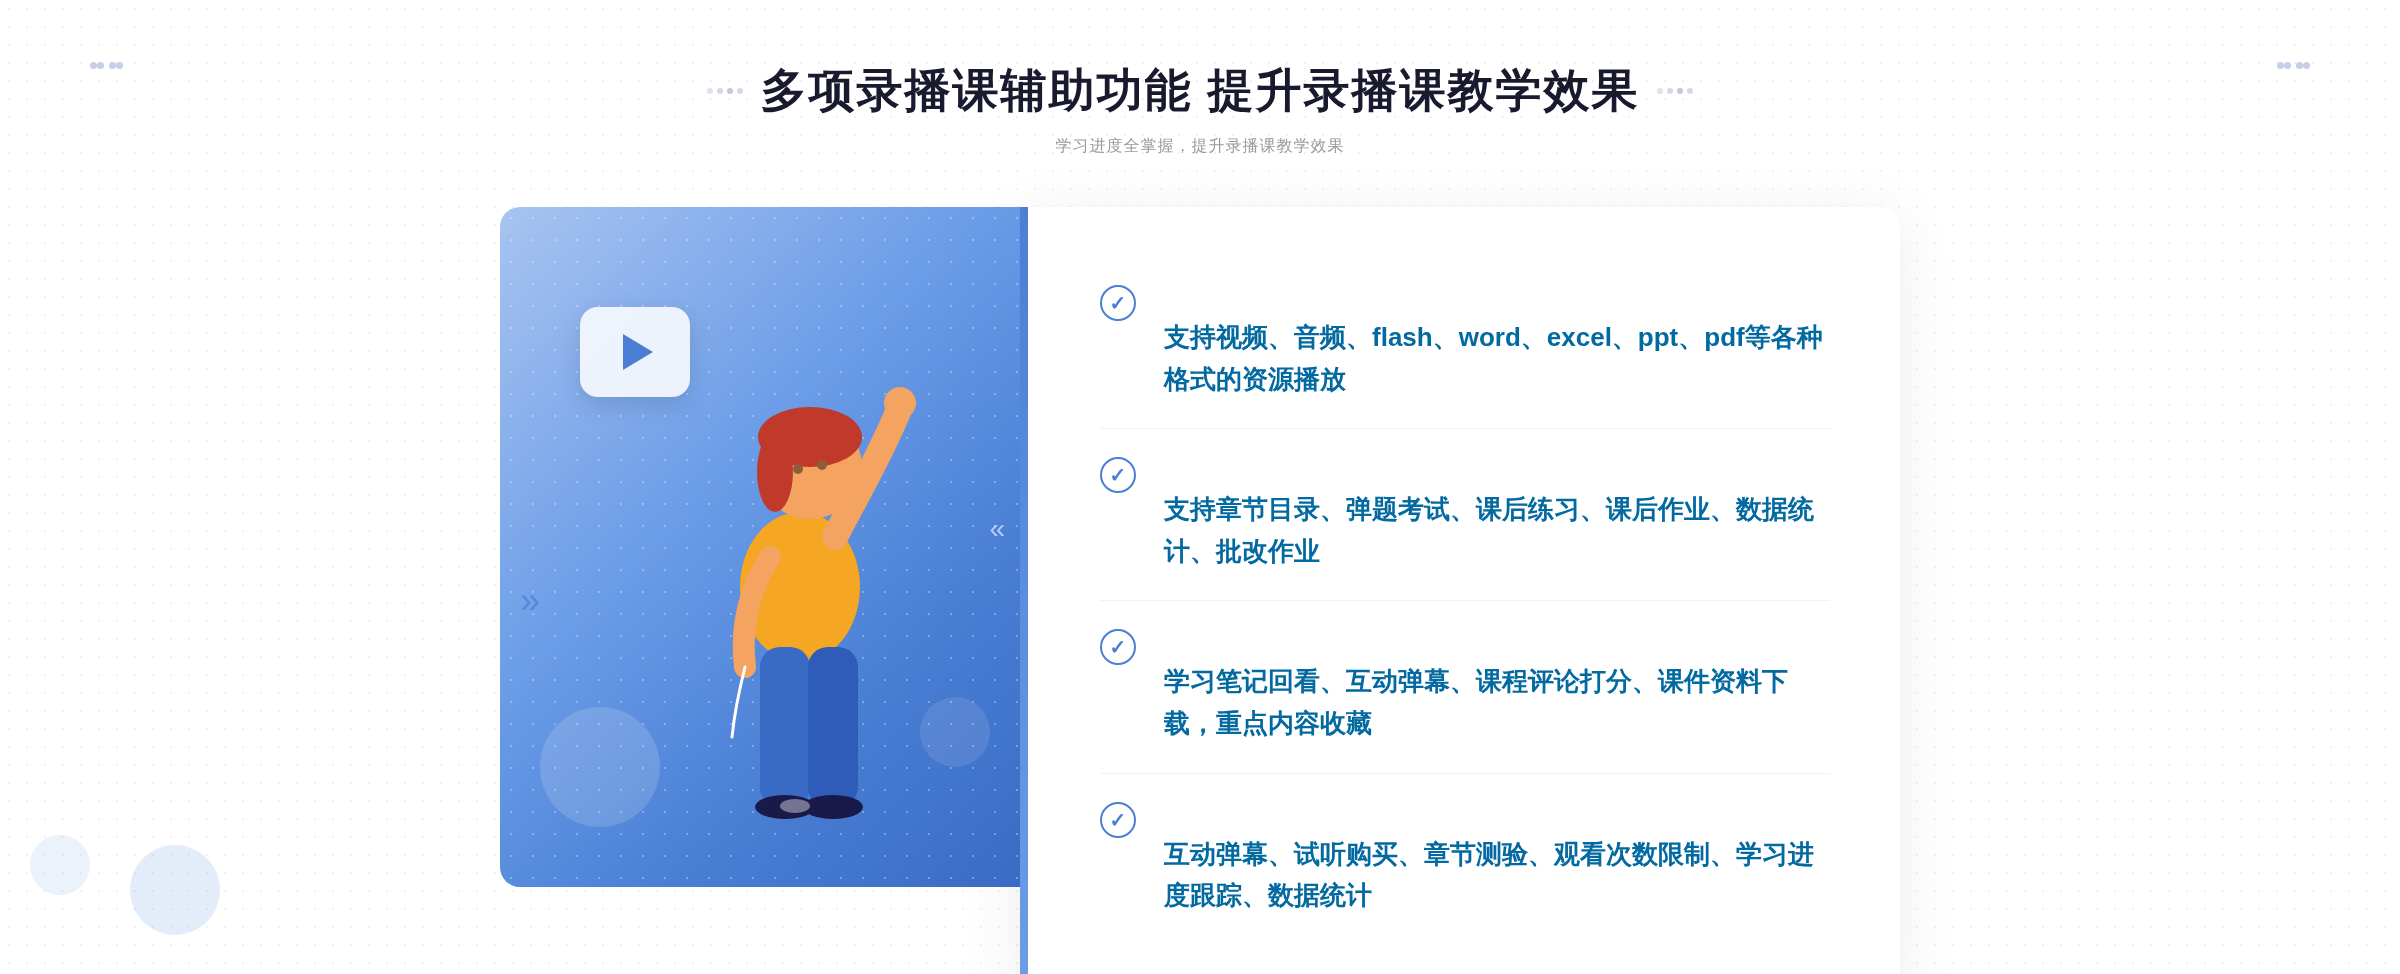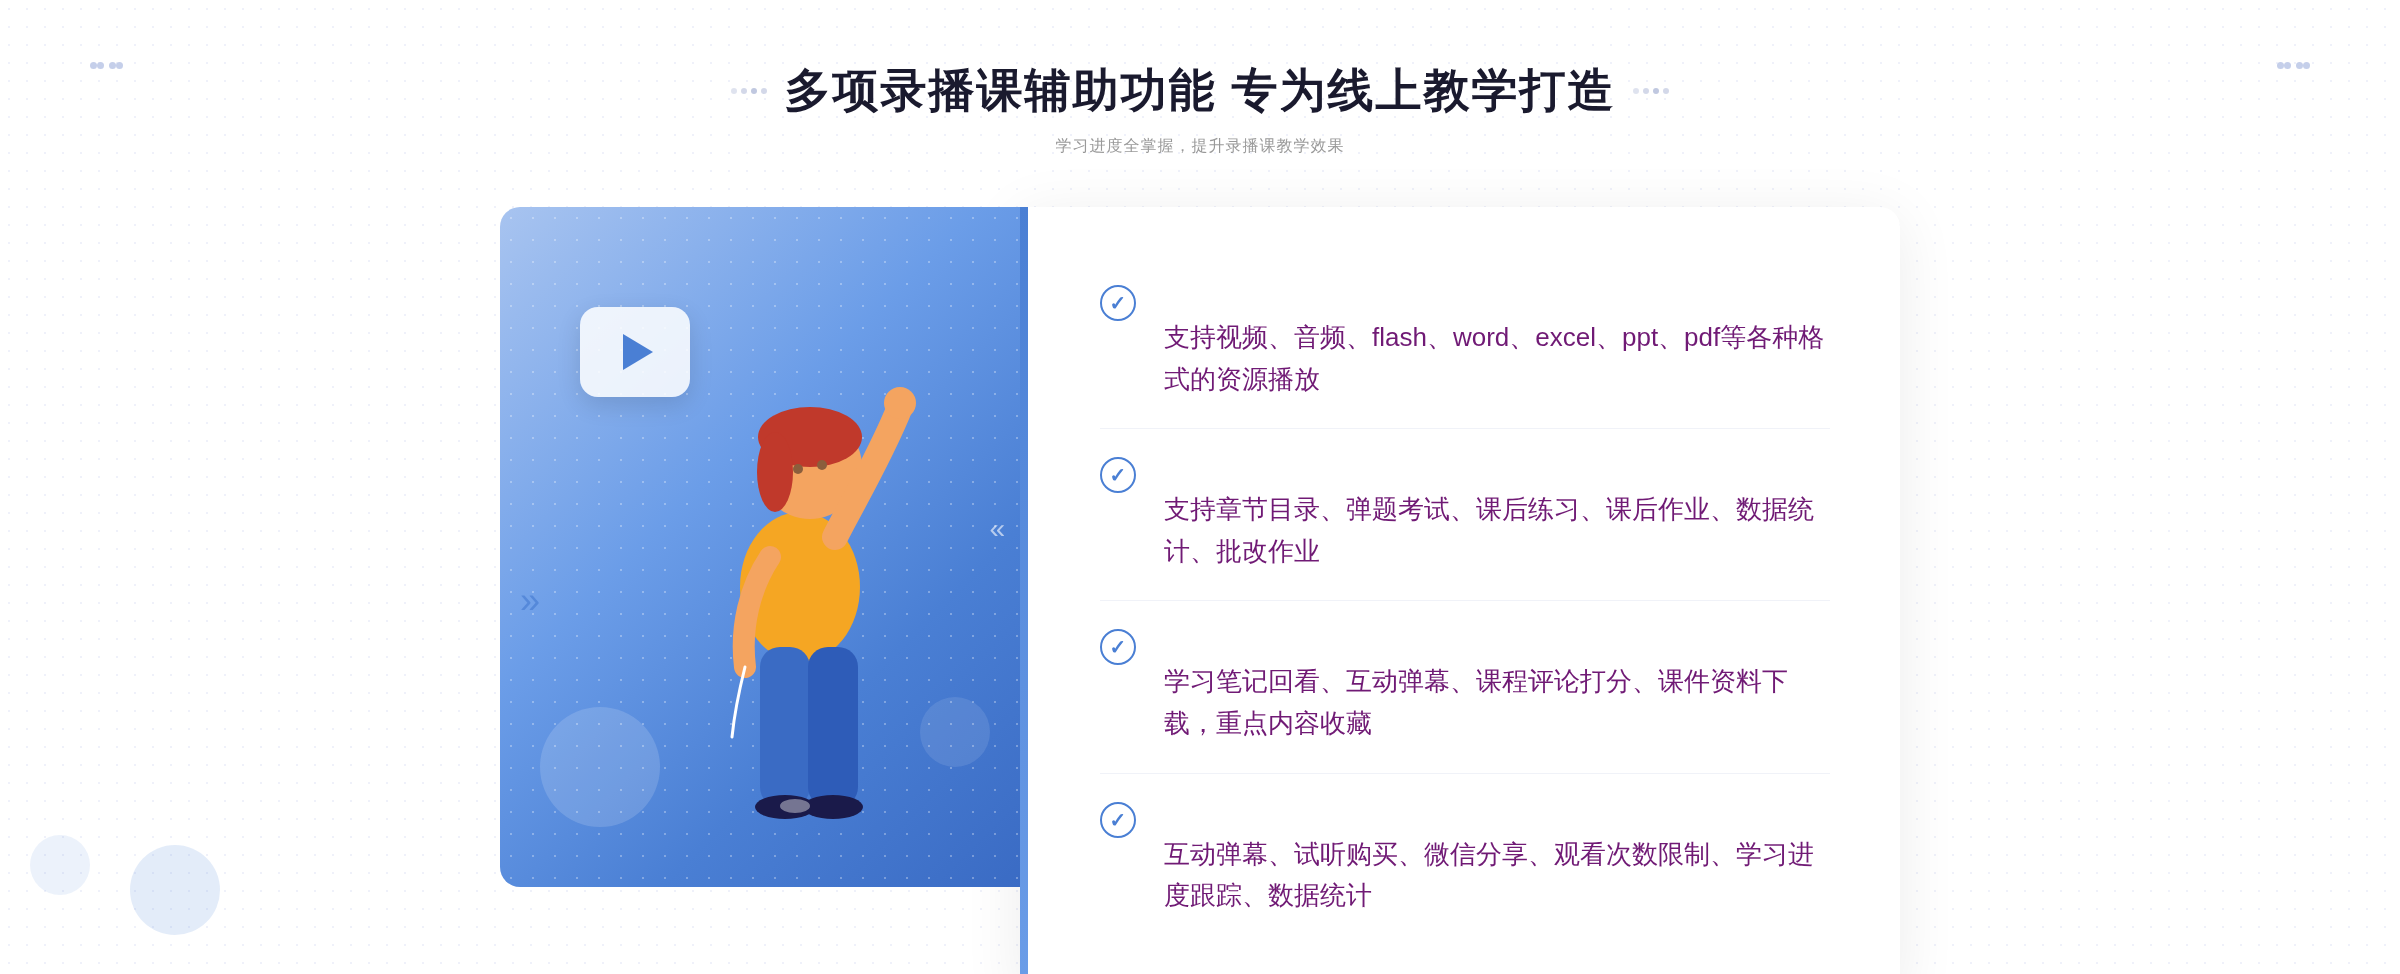--- a/index.html
+++ b/index.html
@@ -232,23 +232,23 @@
 
     .check-mark {
       color: #4a7fd4;
       font-size: 20px;
       font-weight: 700;
       line-height: 1;
     }
 
     .feature-text {
       font-size: 26px;
-      color: #701a75;
+      color: #0369a1;
       line-height: 1.6;
-      font-weight: 400;
+      font-weight: 700;
       margin-top: 32px;
     }
 
     
     .left-deco-chevrons {
       position: absolute;
       left: 20px;
       top: 50%;
       transform: translateY(-50%);
       z-index: 3;
@@ -334,21 +334,21 @@
   </div>
 
   <div class="header-section">
     <div class="header-title-row">
       <div class="header-dots">
         <span></span>
           <span></span>
           <span></span>
           <span></span>
       </div>
-      <h1 class="main-title">多项录播课辅助功能 专为线上教学打造</h1>
+      <h1 class="main-title">多项录播课辅助功能 提升录播课教学效果</h1>
       <div class="header-dots">
         <span></span>
           <span></span>
           <span></span>
           <span></span>
       </div>
     </div>
     <p class="sub-title">学习进度全掌握，提升录播课教学效果</p>
   </div>
 
@@ -422,21 +422,21 @@
         <div class="check-circle">
           <span class="check-mark">✓</span>
         </div>
         <p class="feature-text">学习笔记回看、互动弹幕、课程评论打分、课件资料下载，重点内容收藏</p>
       </div>
 
       <div class="feature-item">
         <div class="check-circle">
           <span class="check-mark">✓</span>
         </div>
-        <p class="feature-text">互动弹幕、试听购买、微信分享、观看次数限制、学习进度跟踪、数据统计</p>
+        <p class="feature-text">互动弹幕、试听购买、章节测验、观看次数限制、学习进度跟踪、数据统计</p>
       </div>
 
     </div>
   </div>
 
   <div class="deco-blue-circle-1"></div>
   <div class="deco-blue-circle-2"></div>
 
 </div>
 

